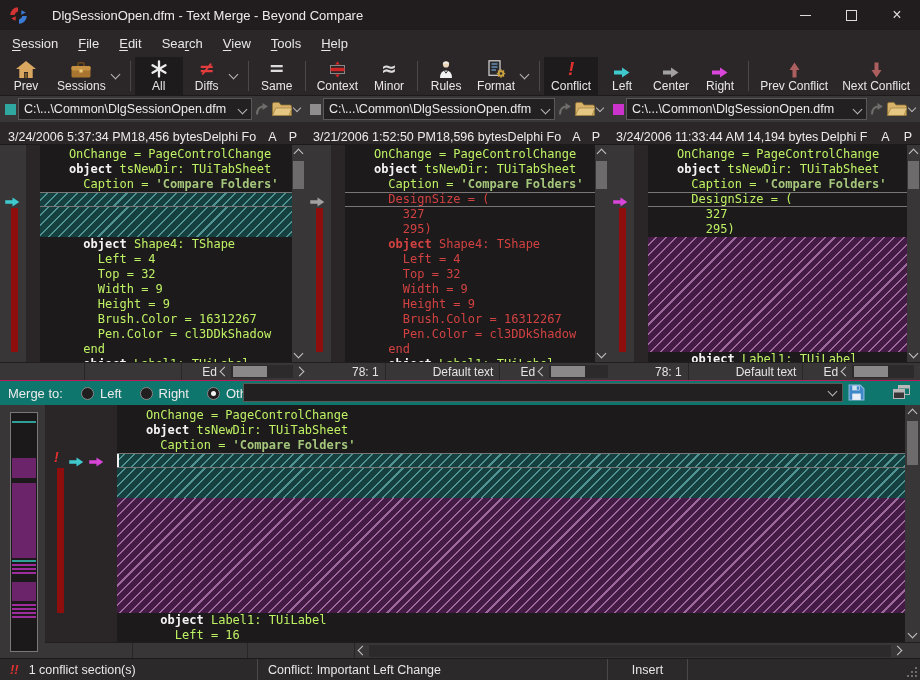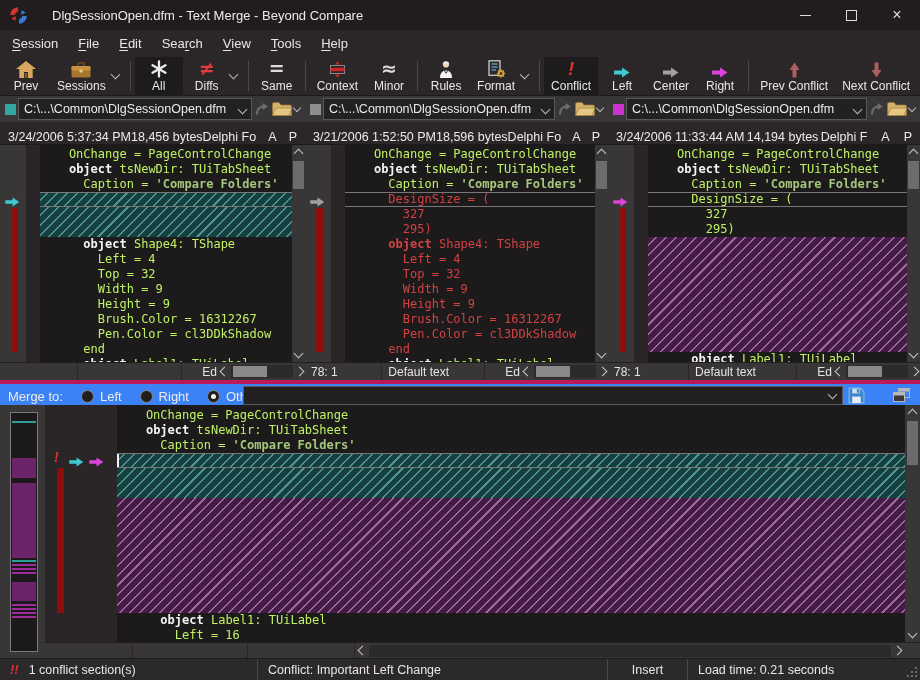--- a/index.html
+++ b/index.html
@@ -68,34 +68,34 @@
   .gut-arrow{position:absolute;left:5px;top:48px;}
   .redbar{position:absolute;left:11px;top:63px;width:7px;height:144px;background:#8e0d0d;}
   .vscroll{width:13px;background:#393637;position:relative;flex:none;}
   .sbch{position:absolute;left:3px;width:6px;height:6px;border-right:1.7px solid #c8c6c6;border-bottom:1.7px solid #c8c6c6;}
   .sbch.up{top:5px;transform:rotate(-135deg);}
   .sbch.down{bottom:5px;transform:rotate(45deg);}
   .vthumb{position:absolute;left:1px;width:11px;background:#6e6b6c;}
 
   
   .pane-status{top:362px;height:18px;background:#393637;border-top:1px solid #211e1f;display:flex;align-items:center;font-size:12px;color:#e5e3e3;box-sizing:border-box;}
-  .ps-cell{height:100%;display:flex;align-items:center;padding:0 6px;border-right:1px solid #2a2627;box-sizing:border-box;white-space:nowrap;}
+  .ps-cell{height:100%;display:flex;align-items:center;padding:0 6px;border-right:1px solid #2a2627;box-sizing:border-box;white-space:nowrap;margin-left:41px;}
   .ps-c1{width:88px;}
   .ps-c2{width:118px;}
   .ps-spacer{flex:1;}
   .ps-mode{padding:0 4px;white-space:nowrap;margin-left:16px;}
   .hscroll{display:flex;align-items:center;height:100%;padding-right:2px;}
   .sbh{width:6px;height:6px;border-right:1.7px solid #c8c6c6;border-bottom:1.7px solid #c8c6c6;display:inline-block;}
   .sbh.left{transform:rotate(135deg);margin-right:3px;}
   .sbh.right{transform:rotate(-45deg);margin-left:3px;}
   .htrack{width:62px;height:13px;background:#2d2a2b;position:relative;}
   .hthumb{position:absolute;left:2px;top:1px;width:34px;height:11px;background:#8a8888;}
 
   
-  .mergebar{left:0;top:380px;width:920px;height:25px;background:#3b82f6;border-top:4px solid #be185d;box-sizing:border-box;}
+  .mergebar{left:0;top:380px;width:920px;height:25px;background:#0f766e;border-top:1px solid #be185d;box-sizing:border-box;}
   .mb-inner{position:absolute;left:8px;top:0;height:25px;display:flex;align-items:center;font-size:13px;color:#eceaea;gap:18px;}
   .radio-wrap{display:flex;align-items:center;gap:6px;}
   .radio{width:13px;height:13px;border-radius:50%;background:#211e1f;border:1px solid #8a8888;position:relative;box-sizing:border-box;flex:none;}
   .radio.sel::after{content:'';position:absolute;left:3px;top:3px;width:5px;height:5px;border-radius:50%;background:#f4f4f4;}
   .merge-combo{position:absolute;left:243px;top:2px;width:600px;height:19px;background:#232021;border:1px solid #5b5858;display:flex;align-items:center;justify-content:flex-end;padding-right:6px;box-sizing:border-box;}
   .save-btn{position:absolute;left:848px;top:3px;}
   .cascade-btn{position:absolute;left:893px;top:4px;}
 
   
   .mm-zone{left:0;top:405px;width:45px;height:253px;background:#393637;}
@@ -620,23 +620,20 @@
     <div class="sb-cell sb-1">
       <span class="sb-bang">!!</span>
       <span>1 conflict section(s)</span>
     </div>
     <div class="sb-cell sb-2">
         <span>Conflict: Important Left Change</span>
       </div>
     <div class="sb-cell sb-3">
         <span>Insert</span>
       </div>
-    <div class="sb-cell sb-4">
-        <span>Load time: 0.21 seconds</span>
-      </div>
     <div class="grip">
       <i style="right:0;bottom:0;position:absolute"></i>
         <i style="right:4px;bottom:0;position:absolute"></i>
         <i style="right:0;bottom:4px;position:absolute"></i>
         <i style="right:8px;bottom:0;position:absolute"></i>
         <i style="right:0;bottom:8px;position:absolute"></i>
         <i style="right:4px;bottom:4px;position:absolute"></i>
     </div>
   </div>
 

